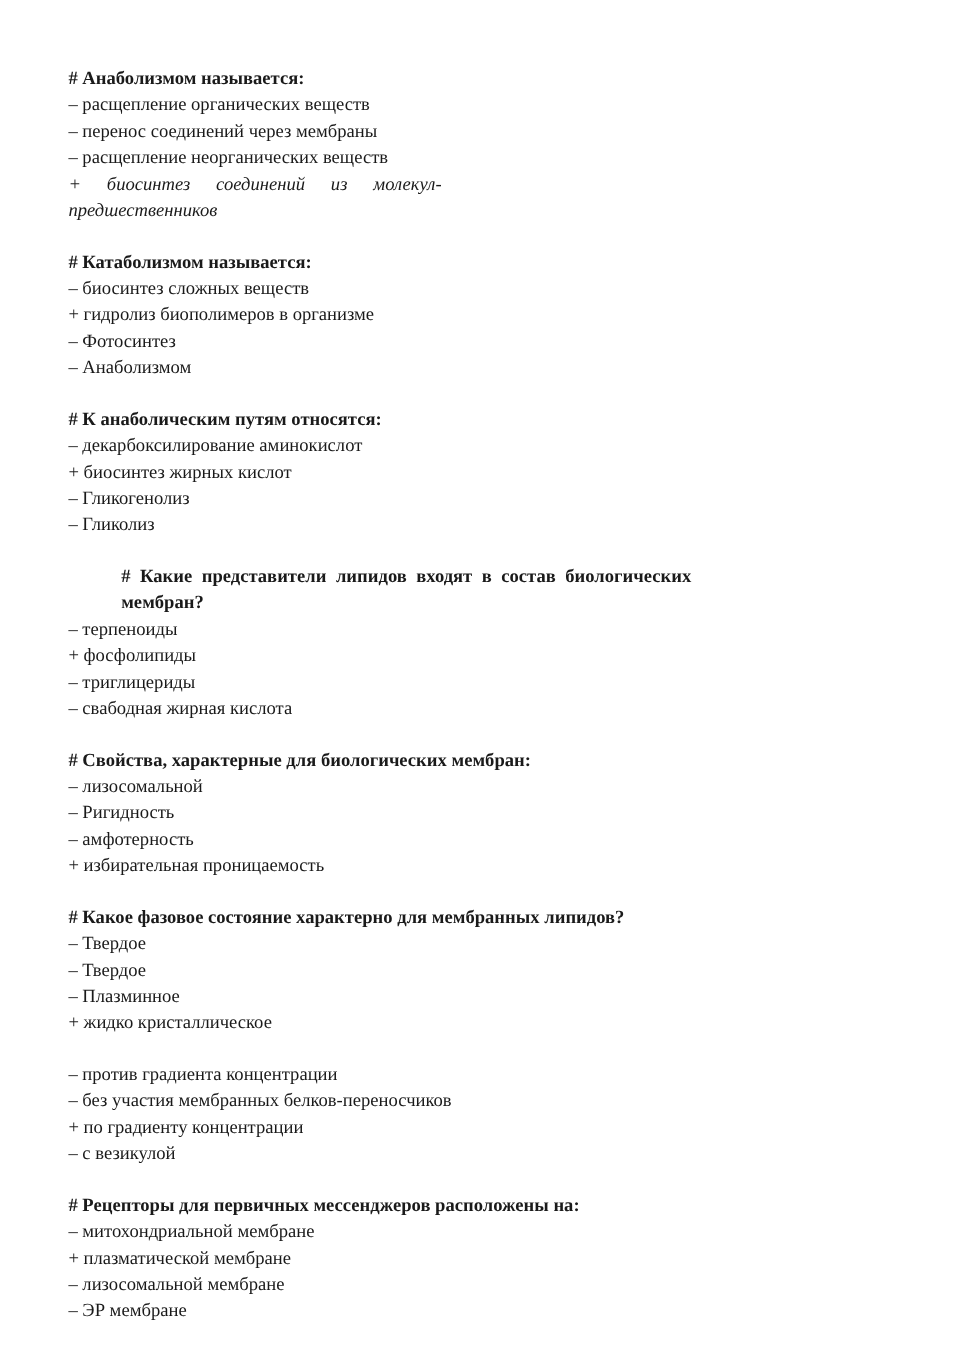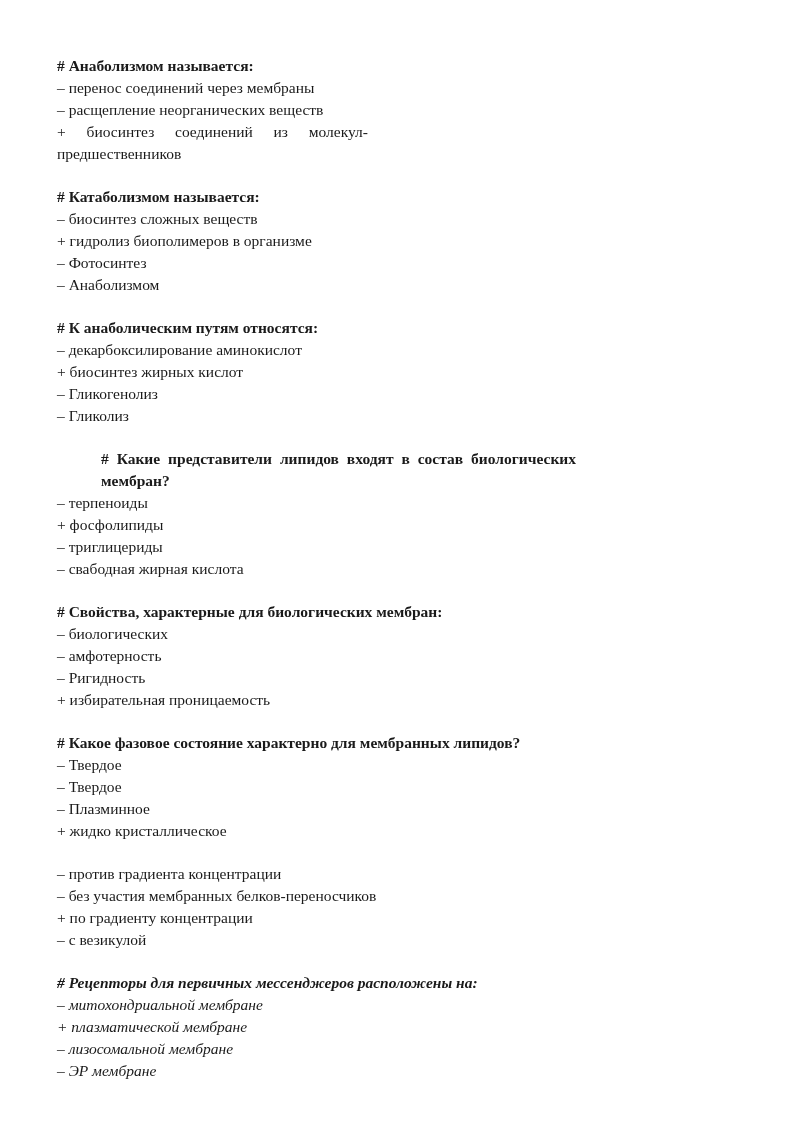--- a/index.html
+++ b/index.html
@@ -19,21 +19,20 @@
     width: 636px;
     height: 1131px;
     box-sizing: border-box;
     padding: 55px 60px 0 57px;
   }
   .qblock {
     margin: 0 0 21px 0;
   }
   .qblock:last-child {
     margin-bottom: 0;
-    font-style: italic;
   }
   .q-heading {
     font-weight: bold;
     font-size: 15.5px;
     line-height: 22px;
     margin: 0;
     white-space: nowrap;
   }
   .q-heading.justified {
     white-space: normal;
@@ -49,29 +48,31 @@
     font-size: 15.5px;
     line-height: 22px;
     margin: 0;
     white-space: nowrap;
   }
   .opt.justified {
     white-space: normal;
     text-align: justify;
     text-align-last: justify;
     padding-right: 208px;
+    font-style: italic;
   }
 </style>
 </head>
 <body>
 
 <div id="page">
 
   <div class="qblock">
     <p class="q-heading"># Анаболизмом называется:</p>
+    <p class="opt">– расщепление органических веществ</p>
     <p class="opt">– перенос соединений через мембраны</p>
     <p class="opt">– расщепление неорганических веществ</p>
     <p class="opt justified">+ биосинтез соединений из молекул-предшественников</p>
   </div>
 
   <div class="qblock">
     <p class="q-heading"># Катаболизмом называется:</p>
     <p class="opt">– биосинтез сложных веществ</p>
     <p class="opt">+ гидролиз биополимеров в организме</p>
     <p class="opt">– Фотосинтез</p>
@@ -89,23 +90,23 @@
   <div class="qblock">
     <p class="q-heading justified"># Какие представители липидов входят в состав биологических мембран?</p>
     <p class="opt">– терпеноиды</p>
     <p class="opt">+ фосфолипиды</p>
     <p class="opt">– триглицериды</p>
     <p class="opt">– свабодная жирная кислота</p>
   </div>
 
   <div class="qblock">
     <p class="q-heading"># Свойства, характерные для биологических мембран:</p>
-    <p class="opt">– биологических</p>
+    <p class="opt">– лизосомальной</p>
+    <p class="opt">– Ригидность</p>
     <p class="opt">– амфотерность</p>
-    <p class="opt">– Ригидность</p>
     <p class="opt">+ избирательная проницаемость</p>
   </div>
 
   <div class="qblock">
     <p class="q-heading"># Какое фазовое состояние характерно для мембранных липидов?</p>
     <p class="opt">– Твердое</p>
     <p class="opt">– Твердое</p>
     <p class="opt">– Плазминное</p>
     <p class="opt">+ жидко кристаллическое</p>
   </div>

